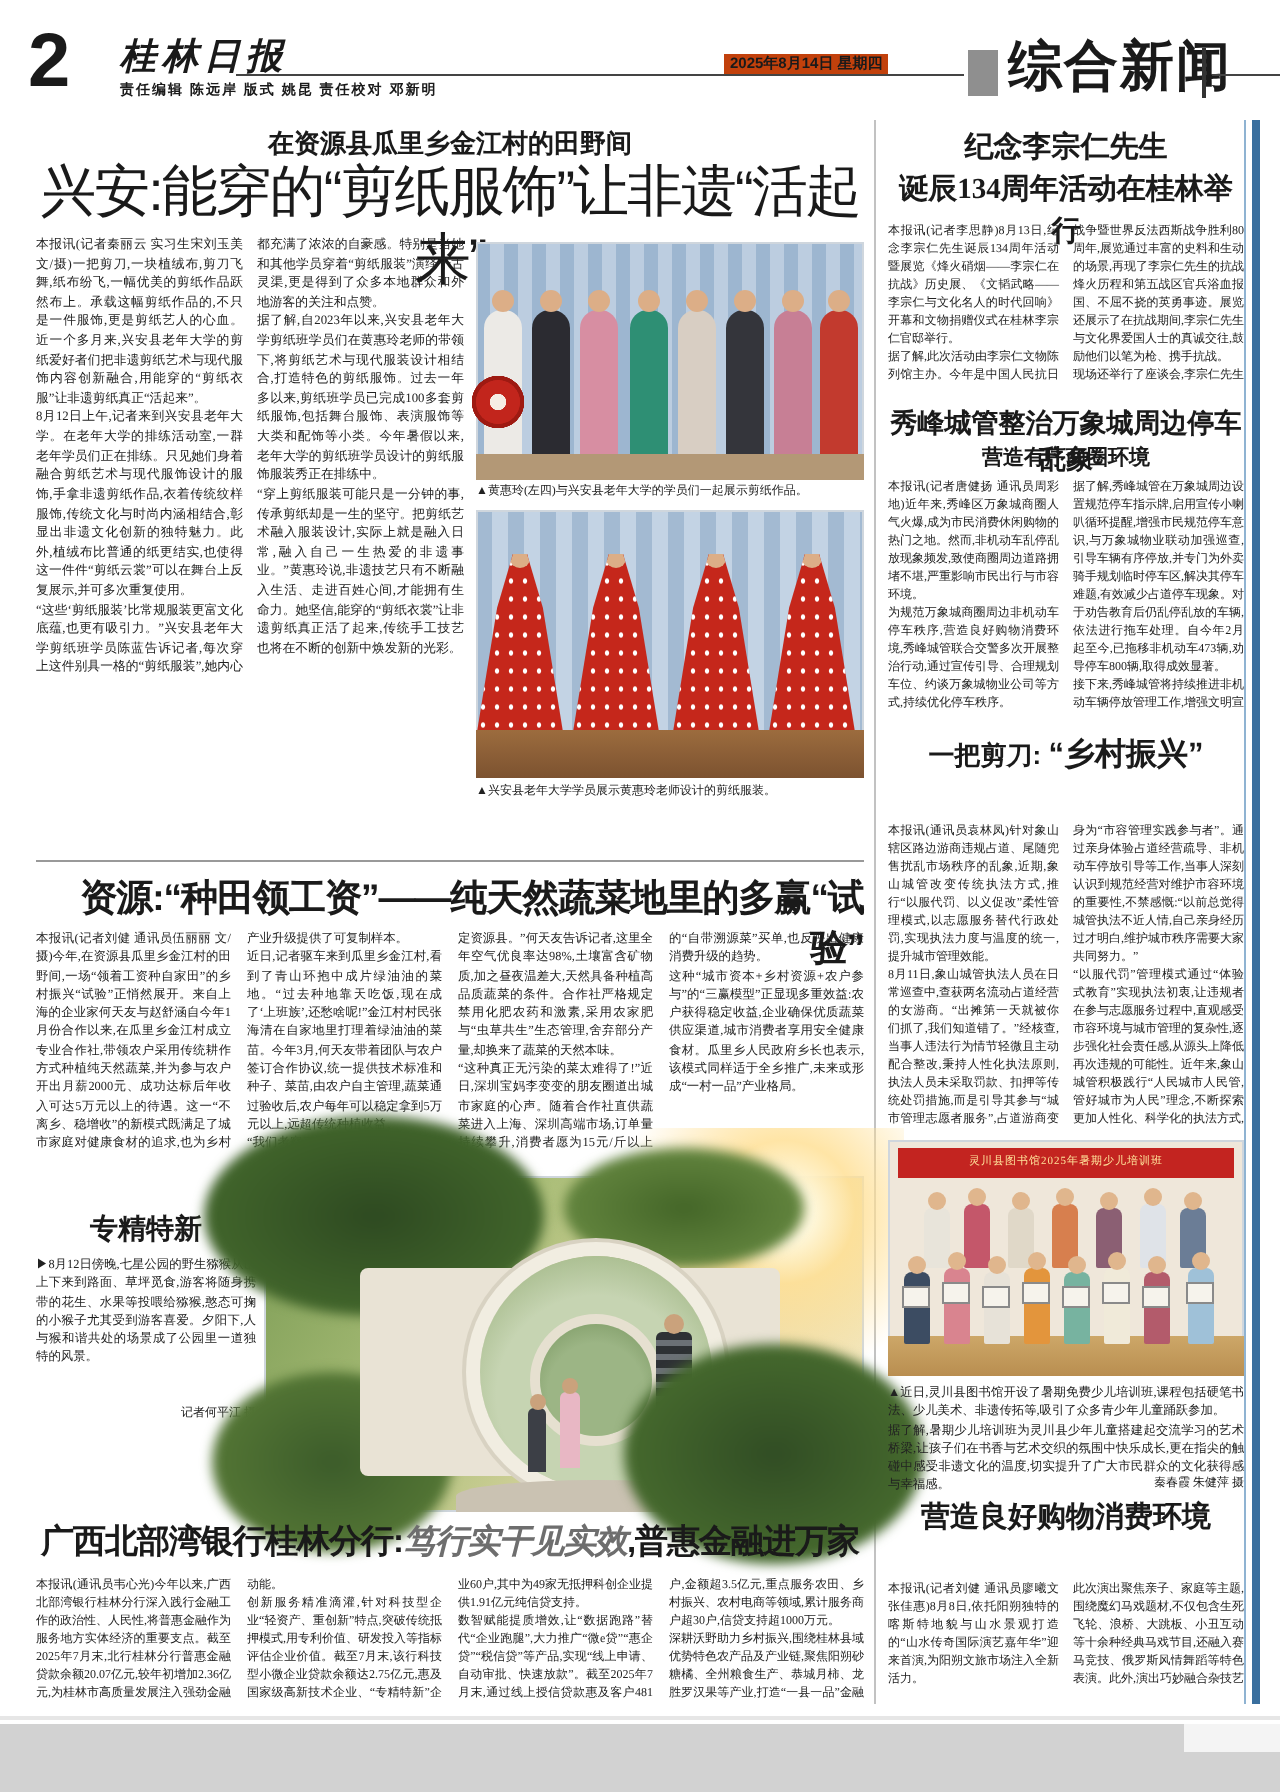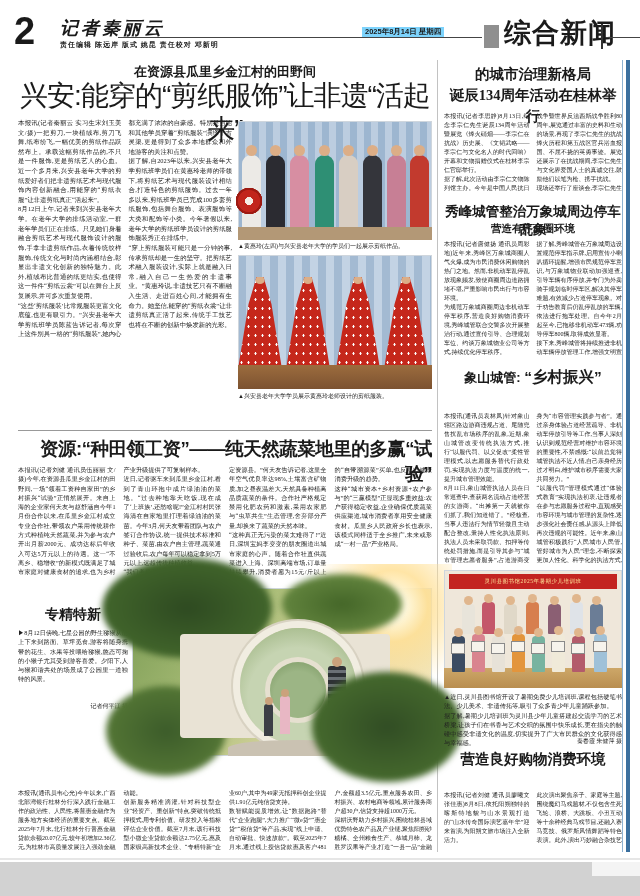--- a/index.html
+++ b/index.html
@@ -10,21 +10,21 @@
   .flow{white-space:pre-line;text-align:justify;overflow:hidden;color:#222;}
   .cols2{column-count:2;column-gap:7px;}
   .cols4{column-count:4;column-gap:8px;}
   .cap{font-size:6px;line-height:1.45;color:#222;text-align:justify;}
   .rule{background:#444;}
   
   .pagenum{left:14px;top:12px;font-size:38px;font-weight:900;line-height:1;}
   .masthead{left:60px;top:16px;font-size:18px;font-weight:900;font-style:italic;letter-spacing:3px;}
   .staff{left:60px;top:40px;font-size:7px;font-weight:700;letter-spacing:1px;}
   .hrule1{left:118px;top:37px;width:364px;height:1px;}
-  .hdate{left:362px;top:27px;font-size:7.5px;font-weight:700;background:#7dd3fc;padding:0 3px;}
+  .hdate{left:362px;top:27px;font-size:7.5px;font-weight:700;background:#c2410c;padding:0 3px;}
   .grayblock{left:484px;top:25px;width:15px;height:23px;background:#8f8f8f;}
   .section{left:504px;top:20px;font-size:27px;font-weight:900;letter-spacing:1px;line-height:1;}
   .stick{left:601px;top:24px;width:2px;height:25px;background:#333;}
   .hrule2{left:606px;top:37px;width:34px;height:1px;}
   
   .vdiv{left:437px;top:60px;width:1px;height:792px;background:#c2c2c2;}
   .blue-outer{left:626px;top:60px;width:4px;height:792px;background:#3a6f9e;}
   .blue-inner{left:622px;top:60px;width:1px;height:792px;background:#8fb3d2;}
   
   .kicker{left:18px;top:63px;width:414px;text-align:center;font-size:13px;font-weight:700;}
@@ -136,21 +136,21 @@
   .band{left:0;top:862px;width:640px;height:34px;background:#d2d2d2;}
   .band-notch{left:592px;top:862px;width:48px;height:14px;background:#f4f4f4;}
   .page-bottom-line{left:0;top:858px;width:640px;height:2px;background:#e6e6e6;}
 </style>
 </head>
 <body>
 
 <div class="page">
 
   <div class="abs pagenum hd-sans">2</div>
-  <div class="abs masthead">记者秦丽云</div>
+  <div class="abs masthead">桂林日报</div>
   <div class="abs staff hd-sans">责任编辑 陈远岸  版式 姚昆  责任校对 邓新明</div>
   <div class="abs hrule1 rule"></div>
   <div class="abs hdate hd-sans">2025年8月14日 星期四</div>
   <div class="abs grayblock"></div>
   <div class="abs section hd-sans">综合新闻</div>
   <div class="abs stick"></div>
   <div class="abs hrule2 rule"></div>
 
   <div class="abs vdiv"></div>
   <div class="abs blue-inner"></div>
@@ -211,41 +211,42 @@
     <div class="wall"></div>
     <div class="gate"></div>
     <div class="gate2"></div>
     <div class="sil kid2"></div>
     <div class="sil kid1"></div>
     <div class="sil man"></div>
     <div class="path"></div>
     <div class="bush b3"></div>
   </div>
 
+  <div class="abs bk-hl hd-sans"><span>广西北部湾银行桂林分行:</span><span class="accent">笃行实干见实效</span><span>,普惠金融进万家</span></div>
   <div class="abs bk-body flow cols4">本报讯(通讯员韦心光)今年以来,广西北部湾银行桂林分行深入践行金融工作的政治性、人民性,将普惠金融作为服务地方实体经济的重要支点。截至2025年7月末,北行桂林分行普惠金融贷款余额20.07亿元,较年初增加2.36亿元,为桂林市高质量发展注入强劲金融动能。
 创新服务精准滴灌,针对科技型企业“轻资产、重创新”特点,突破传统抵押模式,用专利价值、研发投入等指标评估企业价值。截至7月末,该行科技型小微企业贷款余额达2.75亿元,惠及国家级高新技术企业、“专精特新”企业60户,其中为49家无抵押科创企业提供1.91亿元纯信贷支持。
 数智赋能提质增效,让“数据跑路”替代“企业跑腿”,大力推广“微e贷”“惠企贷”“税信贷”等产品,实现“线上申请、自动审批、快速放款”。截至2025年7月末,通过线上授信贷款惠及客户481户,金额超3.5亿元,重点服务农田、乡村振兴、农村电商等领域,累计服务商户超30户,信贷支持超1000万元。
 深耕沃野助力乡村振兴,围绕桂林县域优势特色农产品及产业链,聚焦阳朔砂糖橘、全州粮食生产、恭城月柿、龙胜罗汉果等产业,打造“一县一品”金融服务模式,累计投放特色产业贷款超3.5亿元,发放涉农贷款超18亿元,让金融服务扎根县域,惠及“三农”,持续为桂林打造世界级旅游城市贡献金融力量。</div>
 
   <div class="abs sb-hl lz-hl">
-    <div>的城市治理新格局</div>
+    <div>纪念李宗仁先生</div>
     <div>诞辰134周年活动在桂林举行</div>
   </div>
   <div class="abs lz-body flow cols2">本报讯(记者李思静)8月13日,纪念李宗仁先生诞辰134周年活动暨展览《烽火硝烟——李宗仁在抗战》历史展、《文韬武略——李宗仁与文化名人的时代回响》开幕和文物捐赠仪式在桂林李宗仁官邸举行。
 据了解,此次活动由李宗仁文物陈列馆主办。今年是中国人民抗日战争暨世界反法西斯战争胜利80周年,展览通过丰富的史料和生动的场景,再现了李宗仁先生的抗战烽火历程和第五战区官兵浴血报国、不屈不挠的英勇事迹。展览还展示了在抗战期间,李宗仁先生与文化界爱国人士的真诚交往,鼓励他们以笔为枪、携手抗战。
 现场还举行了座谈会,李宗仁先生后人等现场人士向李宗仁文物陈列馆捐赠了李宗仁先生赠送李常光先生的围巾、牙雕,郭德洁女士的手袋、手囊,以及《李宗仁与胡友松的结婚证书》等珍贵文物。</div>
 
   <div class="abs sb-hl xf-sub hd-sans">营造有序商圈环境</div>
   <div class="abs sb-hl xf-hl hd-sans">秀峰城管整治万象城周边停车乱象</div>
   <div class="abs xf-body flow cols2">本报讯(记者唐健扬 通讯员周彩地)近年来,秀峰区万象城商圈人气火爆,成为市民消费休闲购物的热门之地。然而,非机动车乱停乱放现象频发,致使商圈周边道路拥堵不堪,严重影响市民出行与市容环境。
 为规范万象城商圈周边非机动车停车秩序,营造良好购物消费环境,秀峰城管联合交警多次开展整治行动,通过宣传引导、合理规划车位、约谈万象城物业公司等方式,持续优化停车秩序。
 据了解,秀峰城管在万象城周边设置规范停车指示牌,启用宣传小喇叭循环提醒,增强市民规范停车意识,与万象城物业联动加强巡查,引导车辆有序停放,并专门为外卖骑手规划临时停车区,解决其停车难题,有效减少占道停车现象。对于劝告教育后仍乱停乱放的车辆,依法进行拖车处理。自今年2月起至今,已拖移非机动车473辆,劝导停车800辆,取得成效显著。
 接下来,秀峰城管将持续推进非机动车辆停放管理工作,增强文明宣传引导,强化重点区域整治力度,切实维护规范安全出行秩序,为市民群众营造良好的生活环境。</div>
 
-  <div class="abs sb-hl xs-hl1 hd-sans"><span>象山城管:</span> <span class="big">“乡村振兴”</span></div>
+  <div class="abs sb-hl xs-hl1 hd-sans"><span>一把剪刀:</span> <span class="big">“乡村振兴”</span></div>
   <div class="abs xs-body flow cols2">本报讯(通讯员袁林凤)针对象山辖区路边游商违规占道、尾随兜售扰乱市场秩序的乱象,近期,象山城管改变传统执法方式,推行“以服代罚、以义促改”柔性管理模式,以志愿服务替代行政处罚,实现执法力度与温度的统一,提升城市管理效能。
 8月11日,象山城管执法人员在日常巡查中,查获两名流动占道经营的女游商。“出摊第一天就被你们抓了,我们知道错了。”经核查,当事人违法行为情节轻微且主动配合整改,秉持人性化执法原则,执法人员未采取罚款、扣押等传统处罚措施,而是引导其参与“城市管理志愿者服务”,占道游商变身为“市容管理实践参与者”。通过亲身体验占道经营疏导、非机动车停放引导等工作,当事人深刻认识到规范经营对维护市容环境的重要性,不禁感慨:“以前总觉得城管执法不近人情,自己亲身经历过才明白,维护城市秩序需要大家共同努力。”
 “以服代罚”管理模式通过“体验式教育”实现执法初衷,让违规者在参与志愿服务过程中,直观感受市容环境与城市管理的复杂性,逐步强化社会责任感,从源头上降低再次违规的可能性。近年来,象山城管积极践行“人民城市人民管,管好城市为人民”理念,不断探索更加人性化、科学化的执法方式,引导商家和市民自觉遵守城市管理规定。
 象山城管相关负责人表示,推行柔性管理不仅能够有效解决城市管理中的问题,还能提升城市治理的精细化水平,体现城市治理的温度和智慧。下一步将继续坚持以人民为中心的发展思想,不断完善执法方式,拓展志愿服务场景,推动形成“共管共治”的城市治理新格局。</div>
 
   <div class="abs p4 photo-frame">
     <div class="banner">灵川县图书馆2025年暑期少儿培训班</div>
     <div class="kid b1"></div>
     <div class="kid b2"></div>
     <div class="kid b3"></div>

